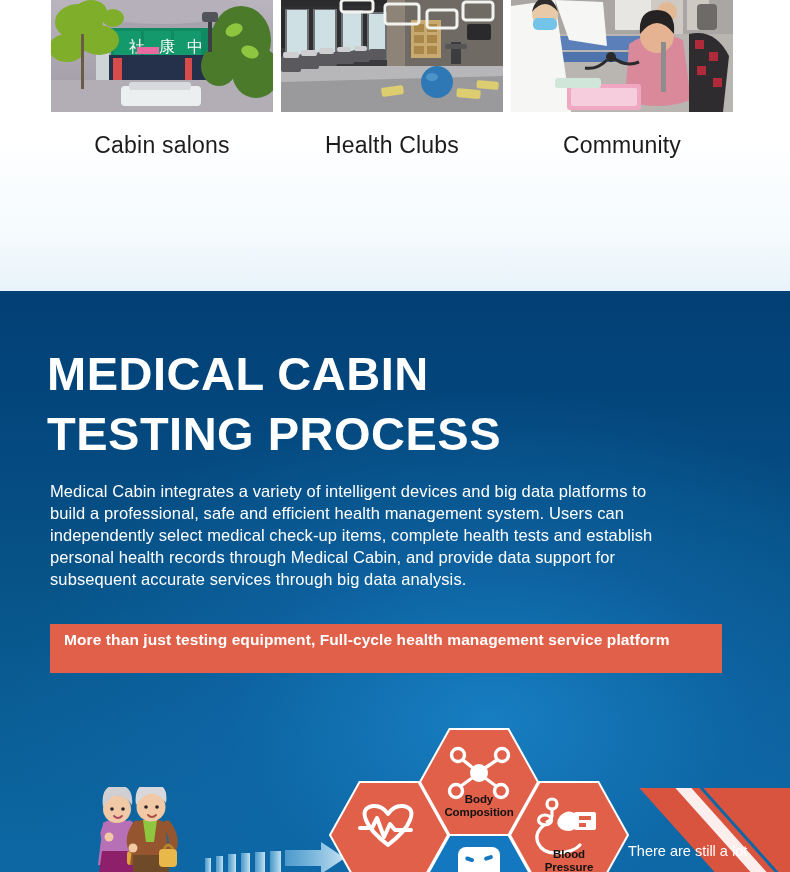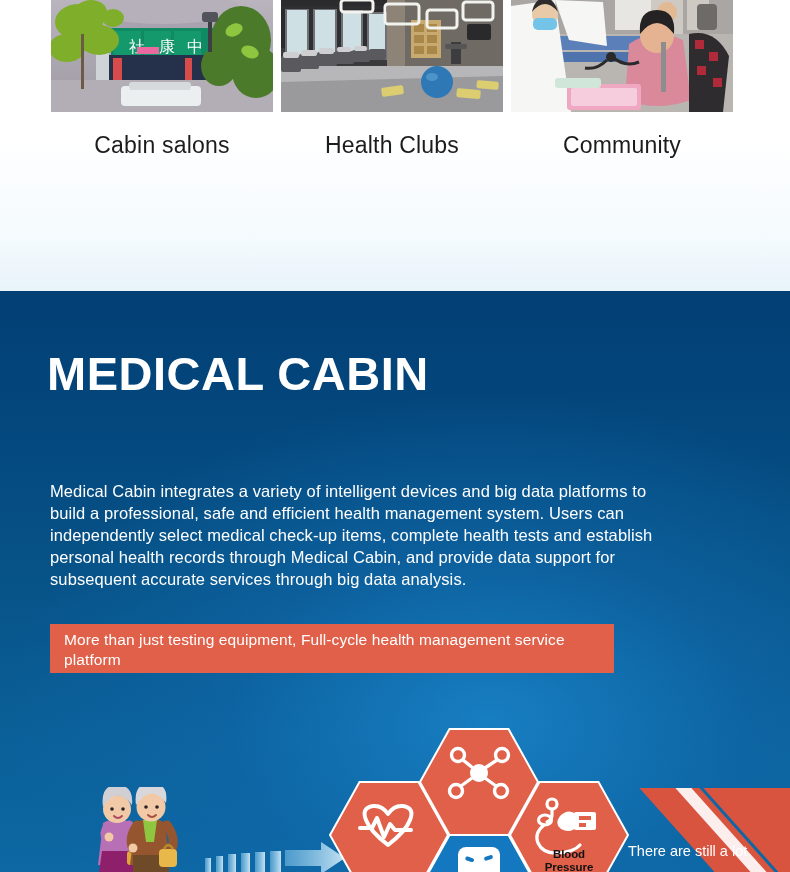--- a/index.html
+++ b/index.html
@@ -47,24 +47,24 @@
   }
   .headline .l2 { display:block; }
 
   .body-copy {
     position:absolute; left:50px; top:190px; width:630px;
     color:#ffffff; font-size:16.5px; font-weight:normal;
     line-height:1.33; letter-spacing:.1px;
   }
 
   .callout {
-    position:absolute; left:50px; top:333px; width:564px; height:49px;
+    position:absolute; left:50px; top:333px; width:672px; height:49px;
     background:#e0604a;
     padding:6px 12px 6px 14px;
-    color:#ffffff; font-size:15.5px; font-weight:normal;
+    color:#ffffff; font-size:15.5px; font-weight:bold;
     line-height:1.27; letter-spacing:.1px;
   }
 
   
   .couple { position:absolute; left:85px; top:496px; width:100px; height:86px; }
   .couple svg { display:block; }
 
   
   .arrow-wrap { position:absolute; left:205px; top:545px; width:160px; height:38px; }
   .arrow-wrap svg { display:block; }
@@ -268,20 +268,21 @@
         <div class="caption">Community</div>
       </div>
 
     </div>
   </div>
 
   <div class="blue-section">
 
     <h1 class="headline">
       <span>MEDICAL CABIN</span>
+      <span class="l2">TESTING PROCESS</span>
     </h1>
 
     <p class="body-copy">Medical Cabin integrates a variety of intelligent devices and big data platforms to build a professional, safe and efficient health management system. Users can independently select medical check-up items, complete health tests and establish personal health records through Medical Cabin, and provide data support for subsequent accurate services through big data analysis.</p>
 
     <div class="callout">More than just testing equipment, Full-cycle health management service platform</div>
 
     <div class="couple">
       <svg width="100" height="86" viewBox="0 0 100 86" aria-hidden="true">
 
         <g>
@@ -355,20 +356,24 @@
             <circle cx="38" cy="26" r="6.5"></circle>
               <circle cx="82" cy="26" r="6.5"></circle>
             <circle cx="36" cy="62" r="6.5"></circle>
               <circle cx="81" cy="62" r="6.5"></circle>
             <line x1="43" y1="31" x2="53" y2="39"></line>
               <line x1="77" y1="31" x2="65" y2="39"></line>
             <line x1="41" y1="57" x2="52" y2="49"></line>
               <line x1="76" y1="57" x2="65" y2="49"></line>
           </g>
         </svg>
+        <div class="hex-label" style="top:64px;">
+          <span>Body</span><br>
+          <span>Composition</span>
+        </div>
       </div>
 
       <div class="hex" style="left:12px; top:53px; width:118px; height:106px;">
         <svg width="118" height="106" viewBox="0 0 118 106" aria-hidden="true">
           <polygon points="29.5,0 88.5,0 118,53 88.5,106 29.5,106 0,53" fill="#e0604a" stroke="#ffffff" stroke-width="2"></polygon>
           <g fill="none" stroke="#ffffff" stroke-width="4" stroke-linecap="round" stroke-linejoin="round">
             <path d="M36 38 q-5 -12 7 -14 q9 -1 15 8 q6 -9 15 -8 q12 2 7 14 q-4 11 -22 25 q-18 -14 -22 -25"></path>
             <path d="M30 46 h12 l5 -10 l7 19 l6 -13 l5 6 h16"></path>
           </g>
         </svg>

